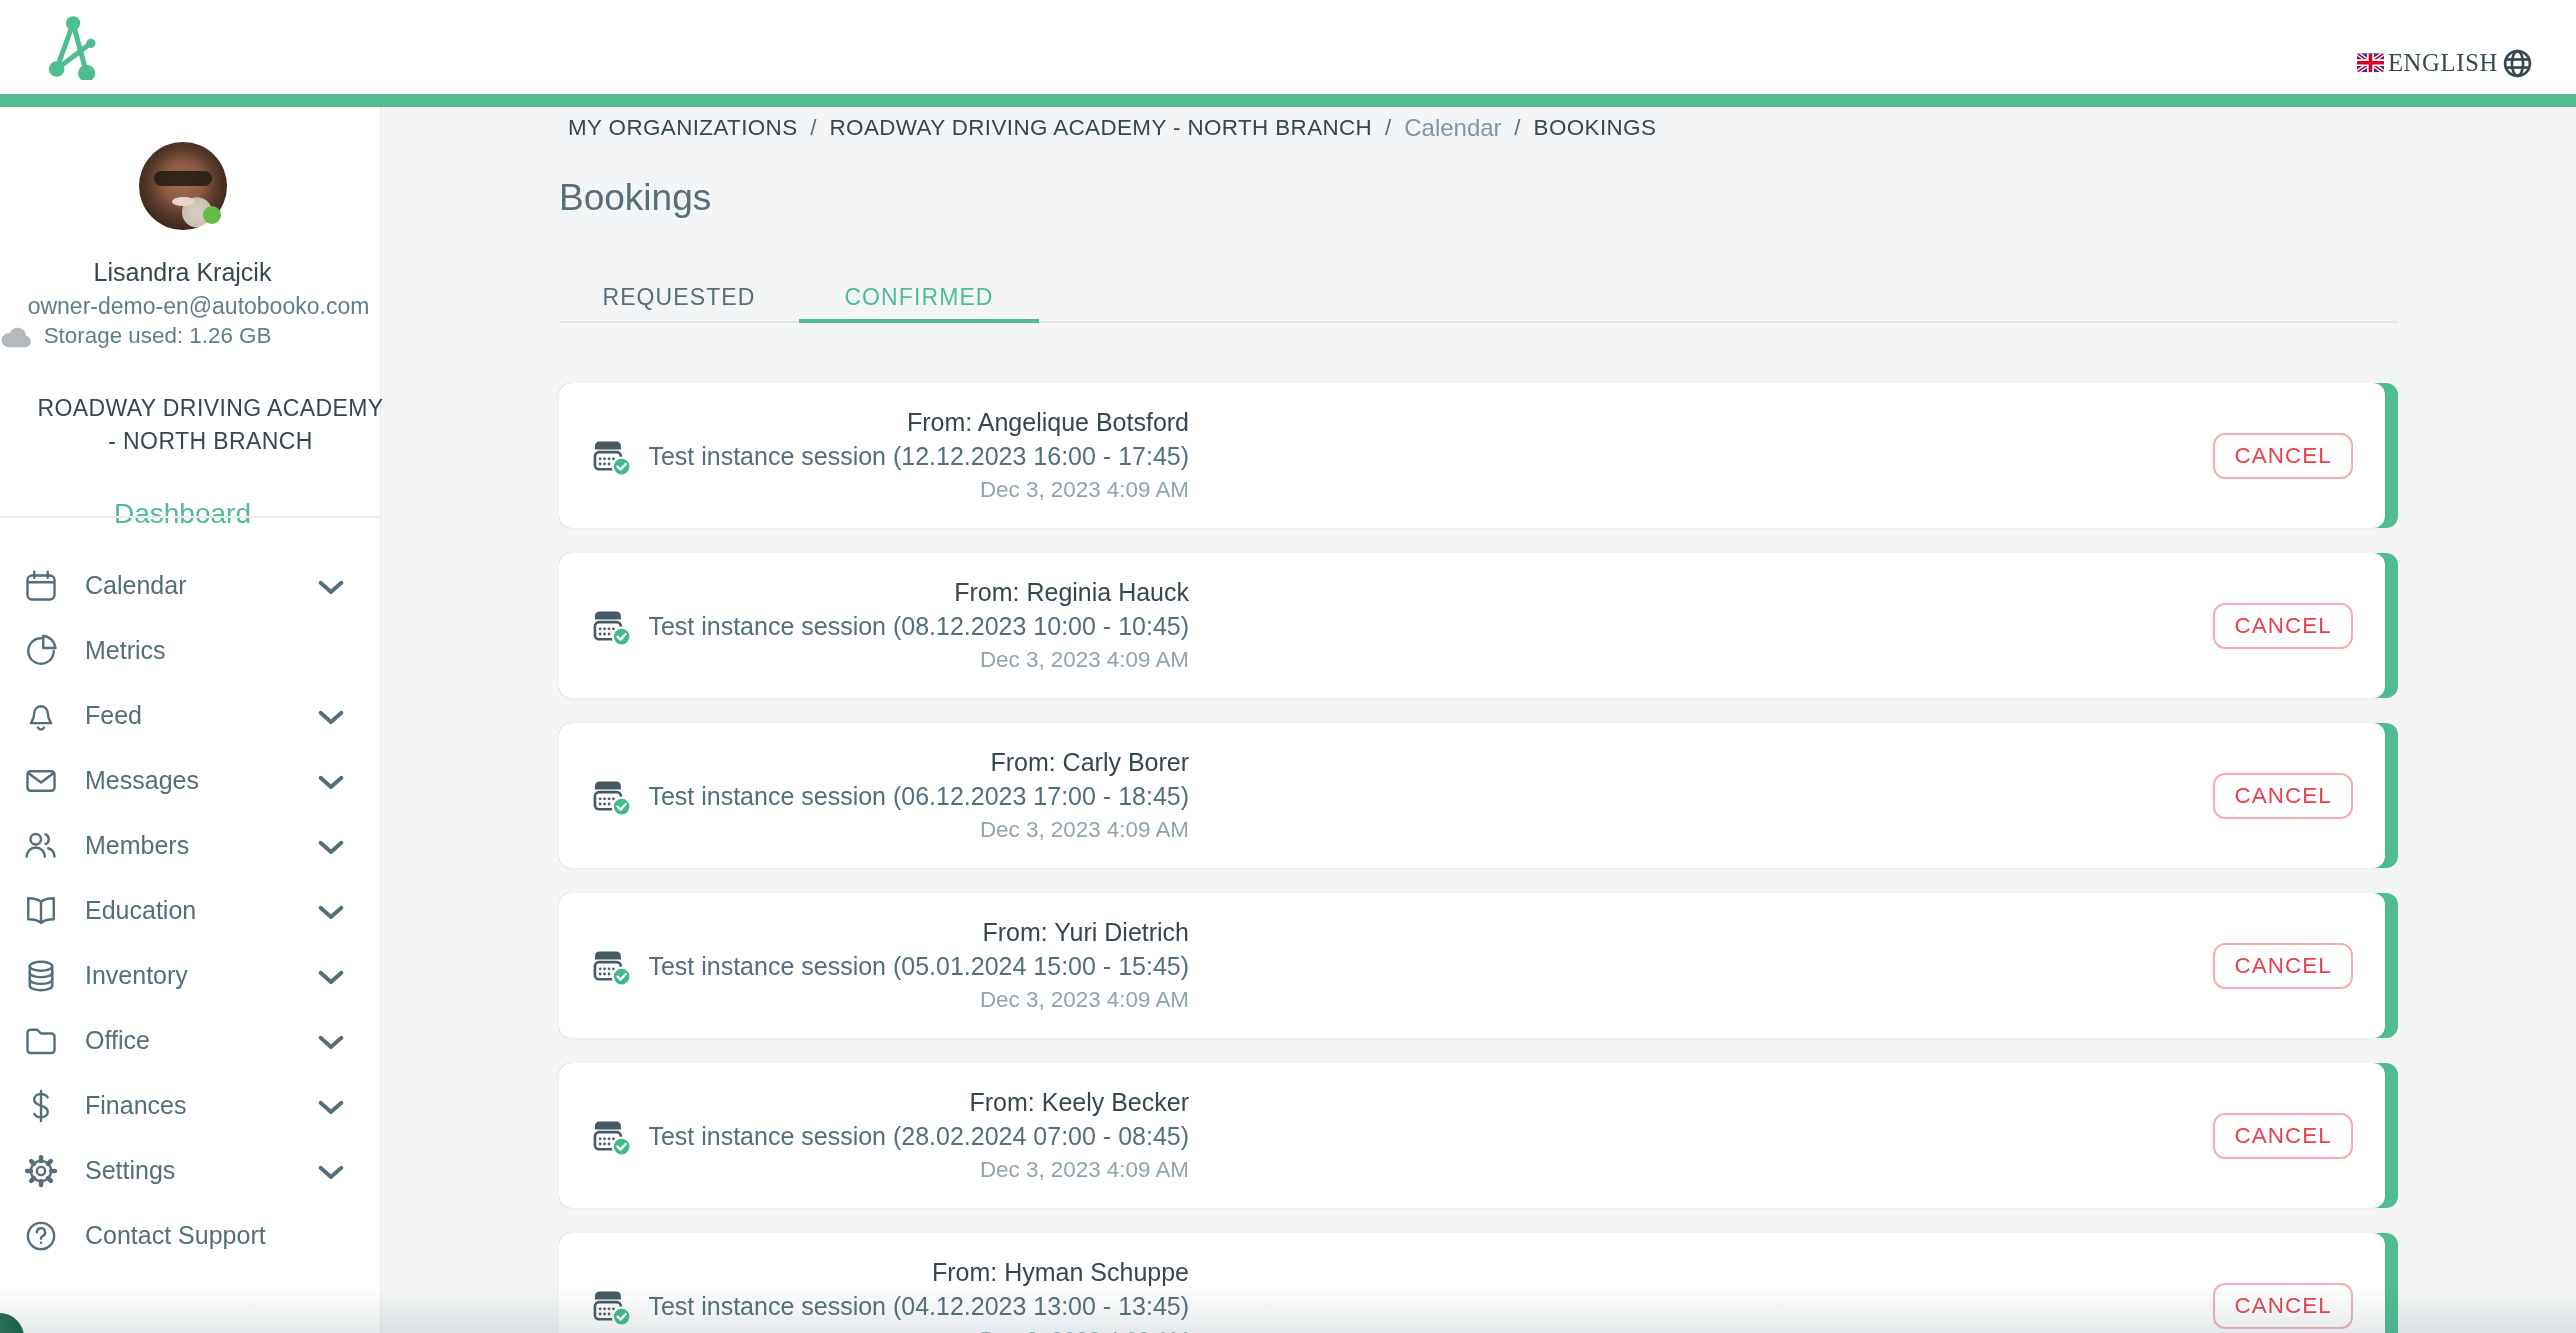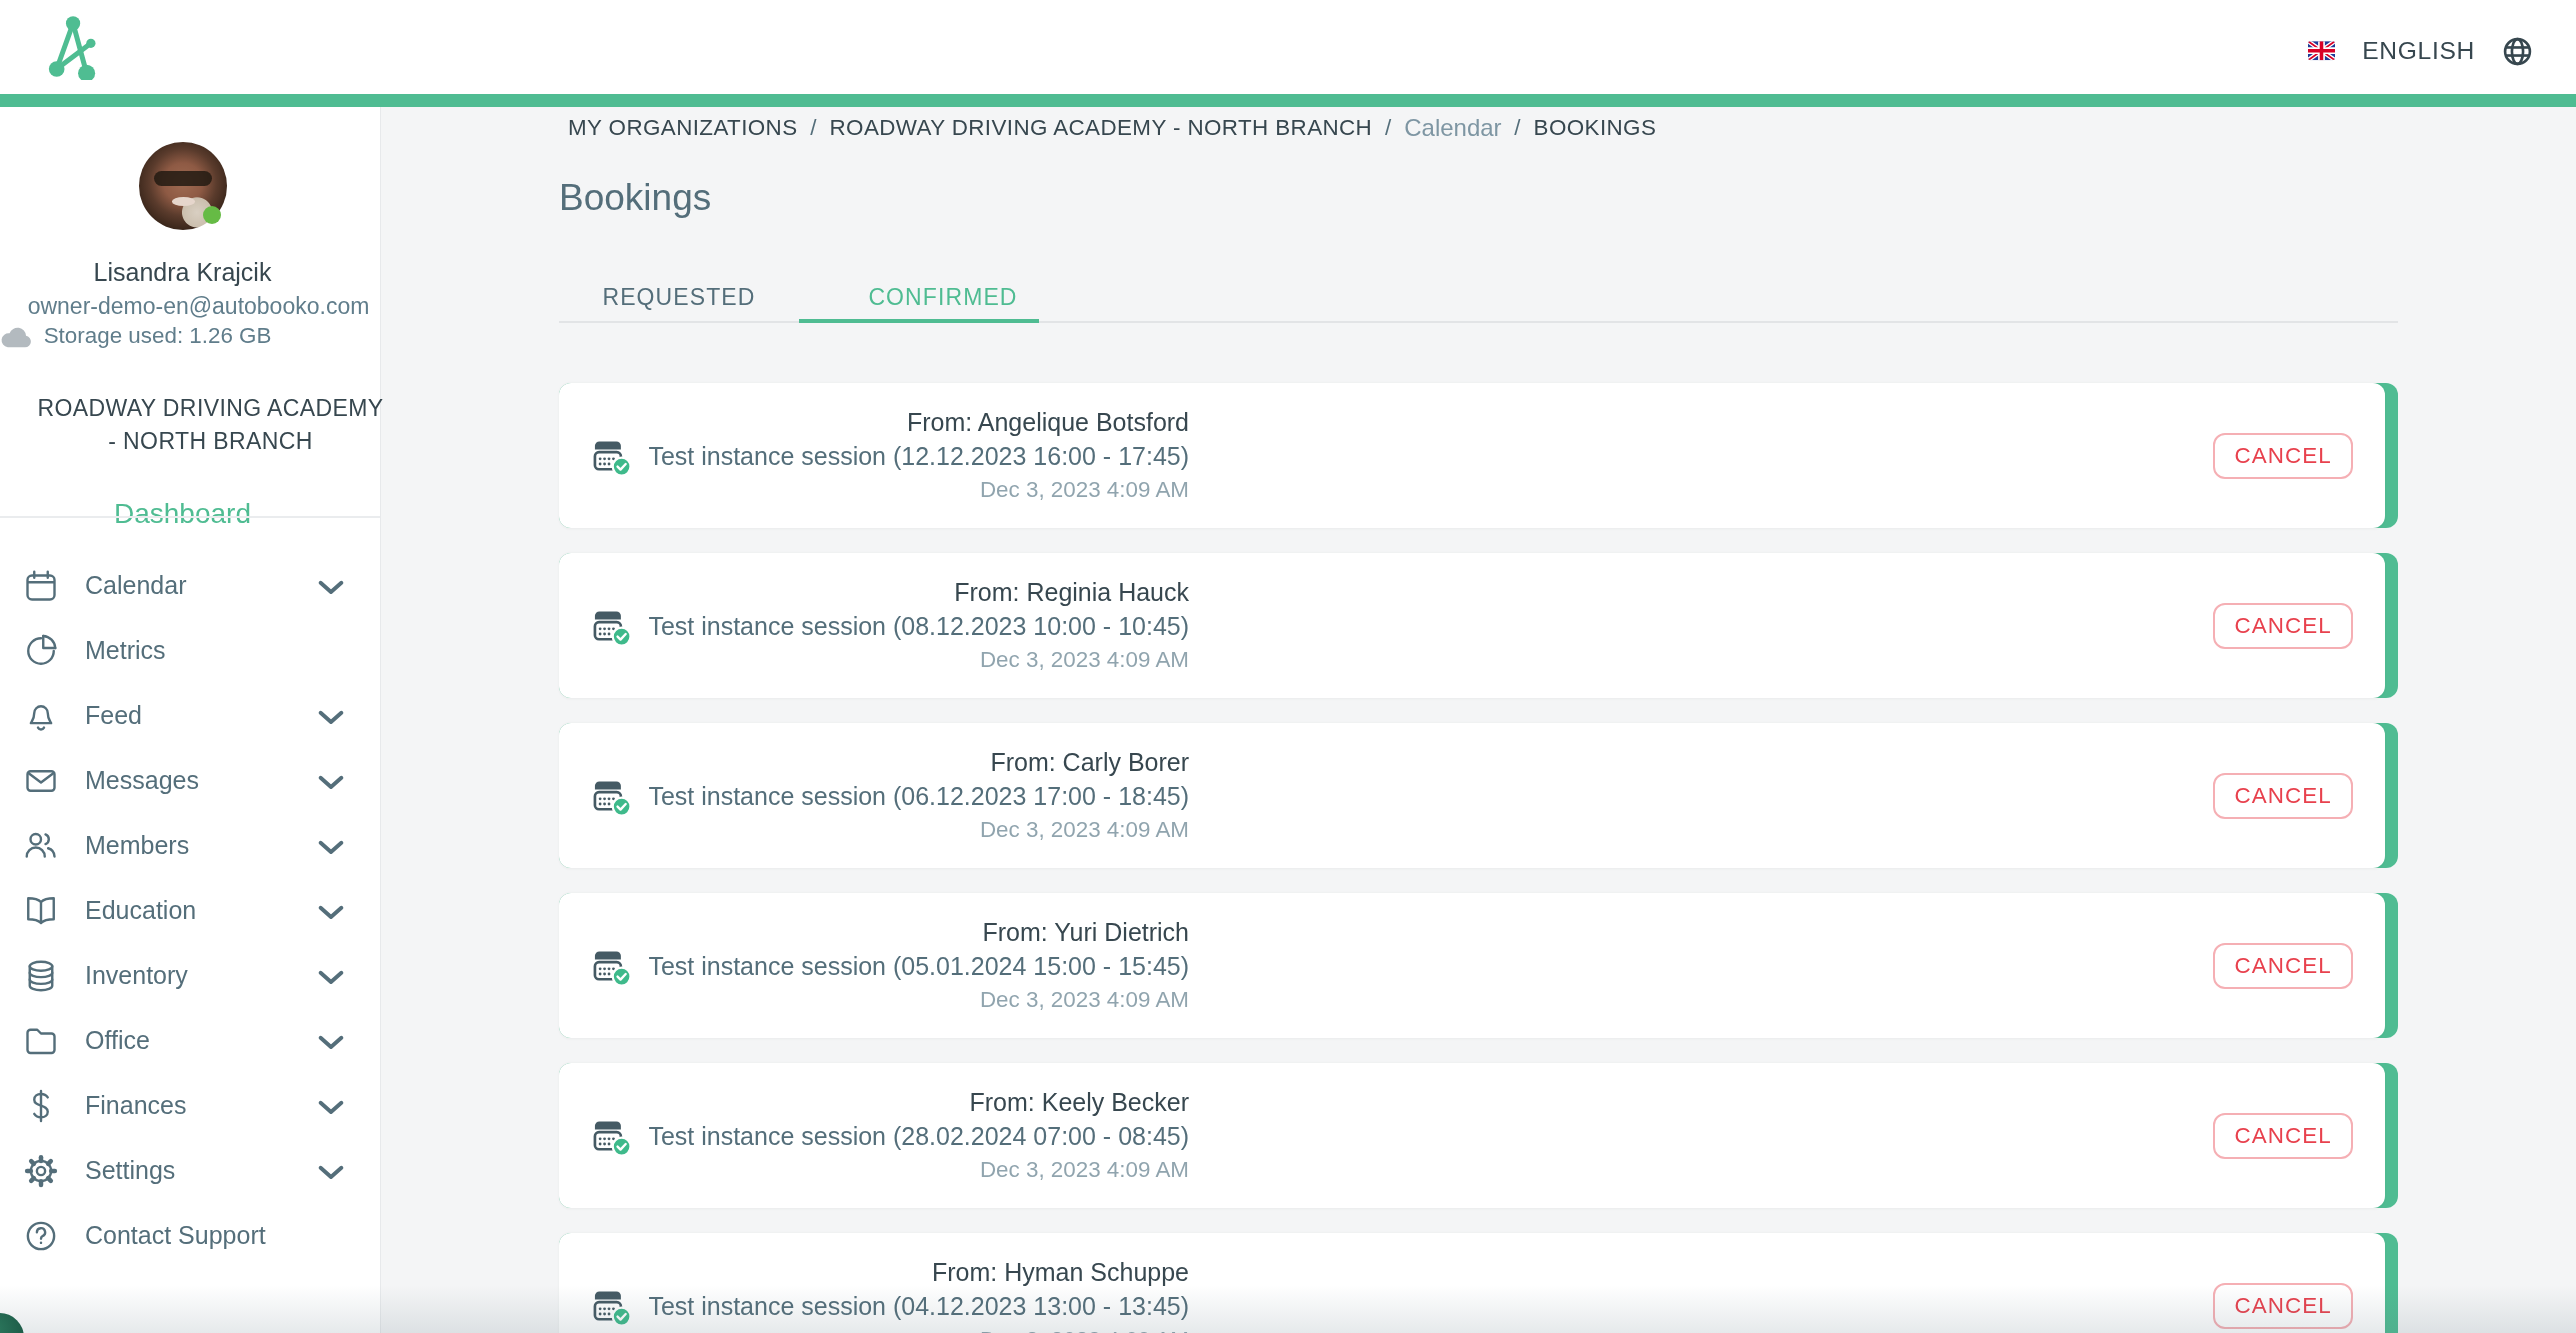--- a/index.html
+++ b/index.html
@@ -11,22 +11,22 @@
   body{
     width:2576px;height:1333px;position:relative;overflow:hidden;
     background:var(--bg);font-family:"Liberation Sans",sans-serif;
     -webkit-font-smoothing:antialiased;
   }
   svg{display:block;}
 
   
   .topbar{position:absolute;top:0;left:0;width:100%;height:94px;background:#fff;z-index:5;}
   .logo{position:absolute;left:46px;top:12px;width:57px;height:69px;cursor:pointer;}
-  .lang{position:absolute;right:43px;top:4px;height:94px;display:flex;align-items:center;gap:27px;
-        color:var(--dark);font-size:24.6px;letter-spacing:0.7px;cursor:pointer;}
+  .lang{position:absolute;right:43px;top:16px;height:94px;display:flex;align-items:center;gap:4px;
+        color:var(--dark);font-size:24.6px;letter-spacing:0.7px;cursor:pointer;font-family:Liberation Serif, serif;}
   .accent-bar{position:absolute;top:94px;left:0;width:100%;height:12.7px;background:var(--green);z-index:6;}
 
   
   .sidebar{position:absolute;top:107px;left:0;width:381px;bottom:0;background:#fff;
            border-right:1.5px solid #E7E9EB;z-index:4;}
   .avatar{position:absolute;top:35px;left:139px;width:88px;height:88px;border-radius:50%;
     background:
       radial-gradient(circle at 66% 80%, #d9cfc2 0%, #cbbfae 16%, rgba(0,0,0,0) 17%),
       radial-gradient(circle at 50% 46%, #a06b52 0%, #8e5a44 30%, #5a3b2c 52%, #352318 76%, #241710 100%);
     overflow:hidden;}
@@ -61,21 +61,21 @@
   
   .main{position:absolute;top:107px;left:381px;right:0;bottom:0;background:var(--bg);overflow:hidden;}
   .breadcrumb{position:absolute;top:6.7px;left:187px;display:flex;align-items:center;gap:12.7px;
     font-size:22.4px;color:var(--dark);letter-spacing:0.4px;white-space:nowrap;}
   .crumb{cursor:pointer;}
   .crumb.muted{color:#7E96A3;font-size:24px;letter-spacing:0;}
   .crumb-sep{color:var(--slate);}
   .page-title{position:absolute;top:70px;left:178px;font-size:37px;color:var(--slate);}
 
   .tabs{position:absolute;top:166px;left:178px;width:1839px;}
-  .tabs-row{display:flex;gap:24px;}
+  .tabs-row{display:flex;}
   .tab{width:240px;height:48px;display:flex;align-items:center;justify-content:center;
     font-size:23px;letter-spacing:1.1px;color:var(--slate);cursor:pointer;}
   .tab.active{color:var(--green);}
   .tabs-divider{position:relative;width:100%;height:1.5px;background:#E2E4E6;}
   .tab-underline{position:absolute;left:240px;top:-2.2px;width:240px;height:3.7px;background:var(--green);}
 
   .cards{position:absolute;top:276px;left:178px;width:1839px;}
   .card{position:relative;height:145px;margin-bottom:25px;background:var(--green);border-radius:12px;}
   .card-inner{position:absolute;top:0;left:0;bottom:0;right:12.7px;background:#fff;border-radius:12px;
     display:flex;align-items:center;box-shadow:0 0.7px 3px rgba(30,50,40,.05);}

